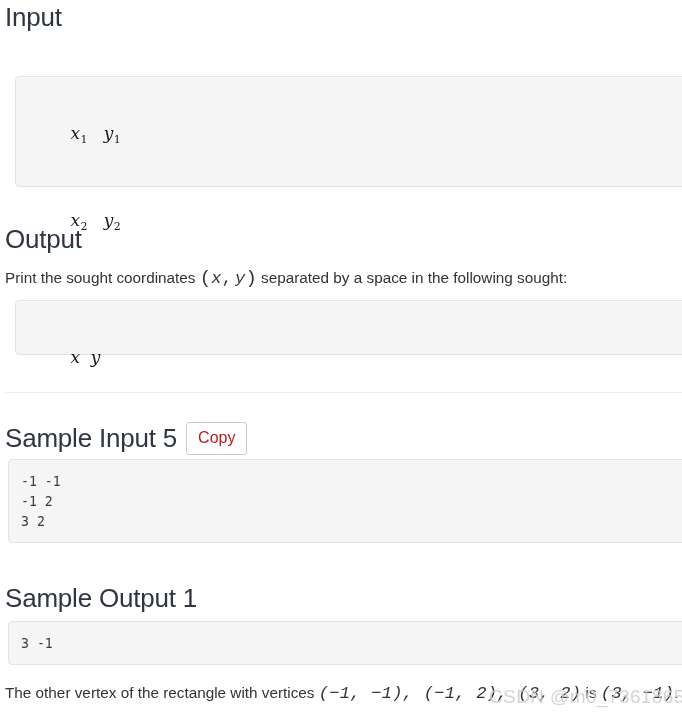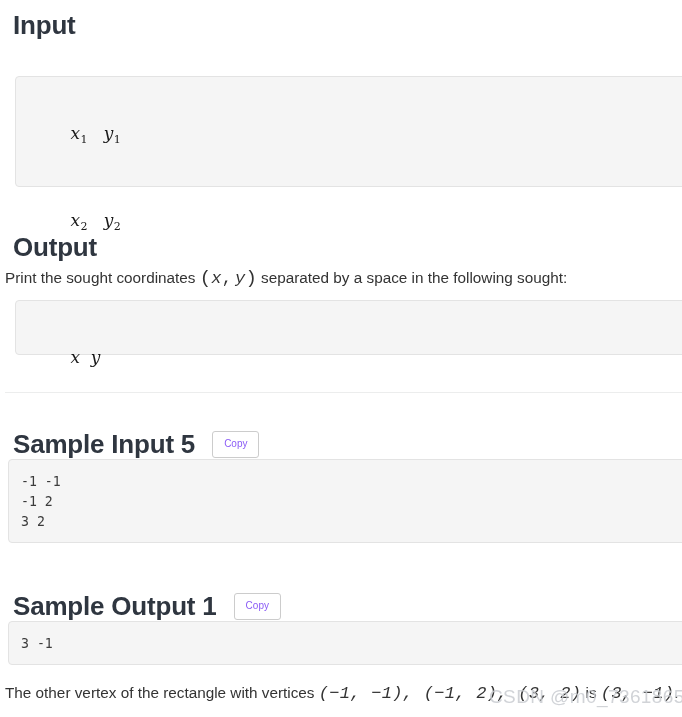--- a/index.html
+++ b/index.html
@@ -18,25 +18,25 @@
   .page {
     position: relative;
     width: 682px;
     height: 717px;
     overflow: hidden;
   }
 
   
   .section-title {
     font-size: 26px;
-    font-weight: bold;
+    font-weight: normal;
     color: #2f3640;
     letter-spacing: -0.2px;
     line-height: 1.1;
-    margin: 8px;
+    margin: 0;
     white-space: nowrap;
   }
   .sample-head {
     display: flex;
     align-items: center;
     gap: 9px;
     white-space: nowrap;
   }
 
   
@@ -91,23 +91,23 @@
   }
 
   
   .copy-btn {
     display: inline-flex;
     align-items: center;
     justify-content: center;
     background: #ffffff;
     border: 1px solid #cccccc;
     border-radius: 3px;
-    color: #8b5cf6;
+    color: #b91c1c;
     font-family: "Liberation Sans", sans-serif;
-    font-size: 10px;
+    font-size: 16px;
     line-height: 1;
     padding: 7px 11px 8px 11px;
     cursor: pointer;
     box-sizing: border-box;
   }
 
   
   .inline-math {
     font-family: Liberation Mono, monospace;
     font-style: italic;
@@ -186,21 +186,21 @@
     <h2 class="section-title">Sample Input 5</h2>
     <button class="copy-btn">Copy</button>
   </div>
 
   <div class="pre-block code-pre abs" style="left:8px; top:459px; width:700px; height:84px;">
     <div class="code-line">-1 -1</div>
     <div class="code-line">-1 2</div>
     <div class="code-line">3 2</div>
   </div>
 
-  <div class="sample-head abs" style="left:5px; top:584px;">
+  <div class="sample-head abs" style="left:5px; top:584px;flex-direction:column;">
     <h2 class="section-title">Sample Output 1</h2>
     <button class="copy-btn">Copy</button>
   </div>
 
   <div class="pre-block code-pre abs" style="left:8px; top:621px; width:700px; height:44px;">
     <div class="code-line">3 -1</div>
   </div>
 
   <p class="para abs" style="left:5px; top:682px;">
     <span>The other vertex of the rectangle with vertices </span><span class="inline-math">(−1, −1), (−1, 2), (3, 2)</span><span> is </span><span class="inline-math">(3, −1)</span><span>.</span>

